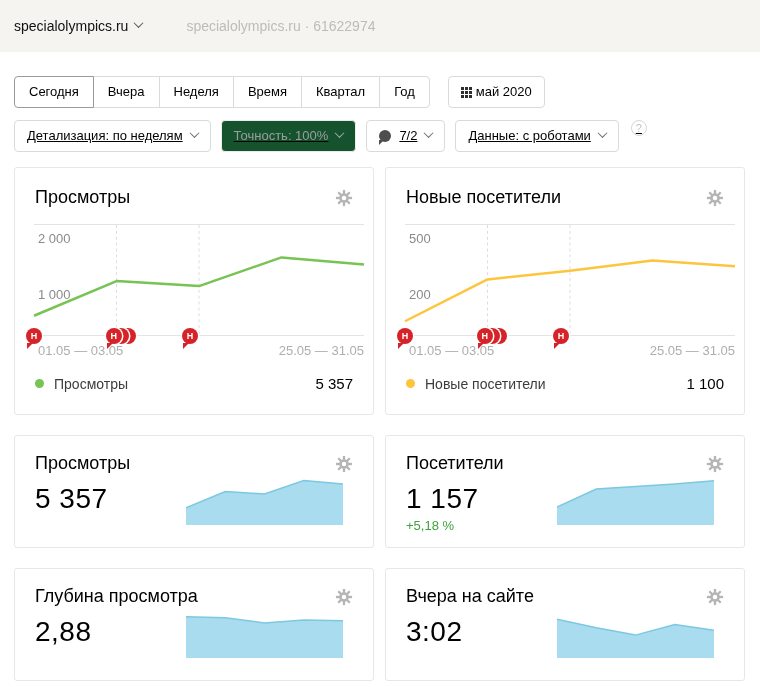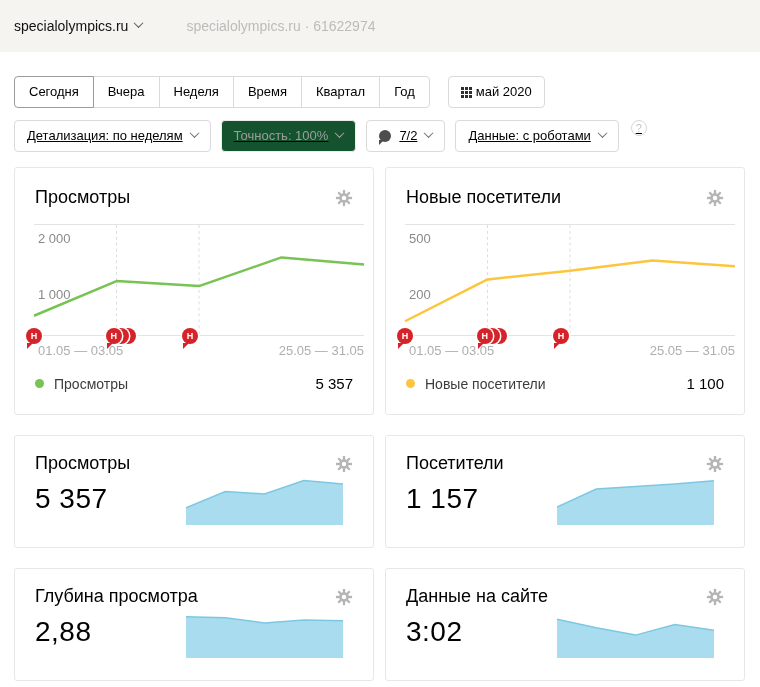--- a/index.html
+++ b/index.html
@@ -285,20 +285,21 @@
               <line x1="1" y1="10" x2="19" y2="10"></line>
               <line x1="3.6" y1="3.6" x2="16.4" y2="16.4"></line>
               <line x1="16.4" y1="3.6" x2="3.6" y2="16.4"></line>
             </g>
             <circle cx="10" cy="10" r="5.4" fill="#b5b5b5"></circle>
             <circle cx="10" cy="10" r="2.5" fill="#fff"></circle>
           </svg>
       </span>
     </div>
     <div class="metric-value">1 157</div>
+    <div class="metric-delta">+5,18 %</div>
     <div class="spark"><svg width="157" height="52">
           <polygon points="0.0,34.0 39.3,16.1 78.5,13.6 117.8,11.0 157.0,7.8 157,52 0,52" fill="#a9dcee"></polygon>
           <polyline points="0.0,34.0 39.3,16.1 78.5,13.6 117.8,11.0 157.0,7.8" fill="none" stroke="#7cc8e2" stroke-width="1.5"></polyline>
         </svg></div>
   </section>
 
   <section class="card metric-card">
     <div class="card-head">
       <h2 class="card-title">Глубина просмотра</h2>
       <span class="gear">
@@ -317,21 +318,21 @@
     <div class="metric-value">2,88</div>
     <div class="metric-delta"></div>
     <div class="spark"><svg width="157" height="52">
           <polygon points="0.0,10.8 39.3,11.8 78.5,16.9 117.8,14.0 157.0,14.8 157,52 0,52" fill="#a9dcee"></polygon>
           <polyline points="0.0,10.8 39.3,11.8 78.5,16.9 117.8,14.0 157.0,14.8" fill="none" stroke="#7cc8e2" stroke-width="1.5"></polyline>
         </svg></div>
   </section>
 
   <section class="card metric-card">
     <div class="card-head">
-      <h2 class="card-title">Данные на сайте</h2>
+      <h2 class="card-title">Вчера на сайте</h2>
       <span class="gear">
         <svg width="18" height="18" viewBox="0 0 20 20">
             <g stroke="#b5b5b5" stroke-width="2.6">
               <line x1="10" y1="1" x2="10" y2="19"></line>
               <line x1="1" y1="10" x2="19" y2="10"></line>
               <line x1="3.6" y1="3.6" x2="16.4" y2="16.4"></line>
               <line x1="16.4" y1="3.6" x2="3.6" y2="16.4"></line>
             </g>
             <circle cx="10" cy="10" r="5.4" fill="#b5b5b5"></circle>
             <circle cx="10" cy="10" r="2.5" fill="#fff"></circle>

